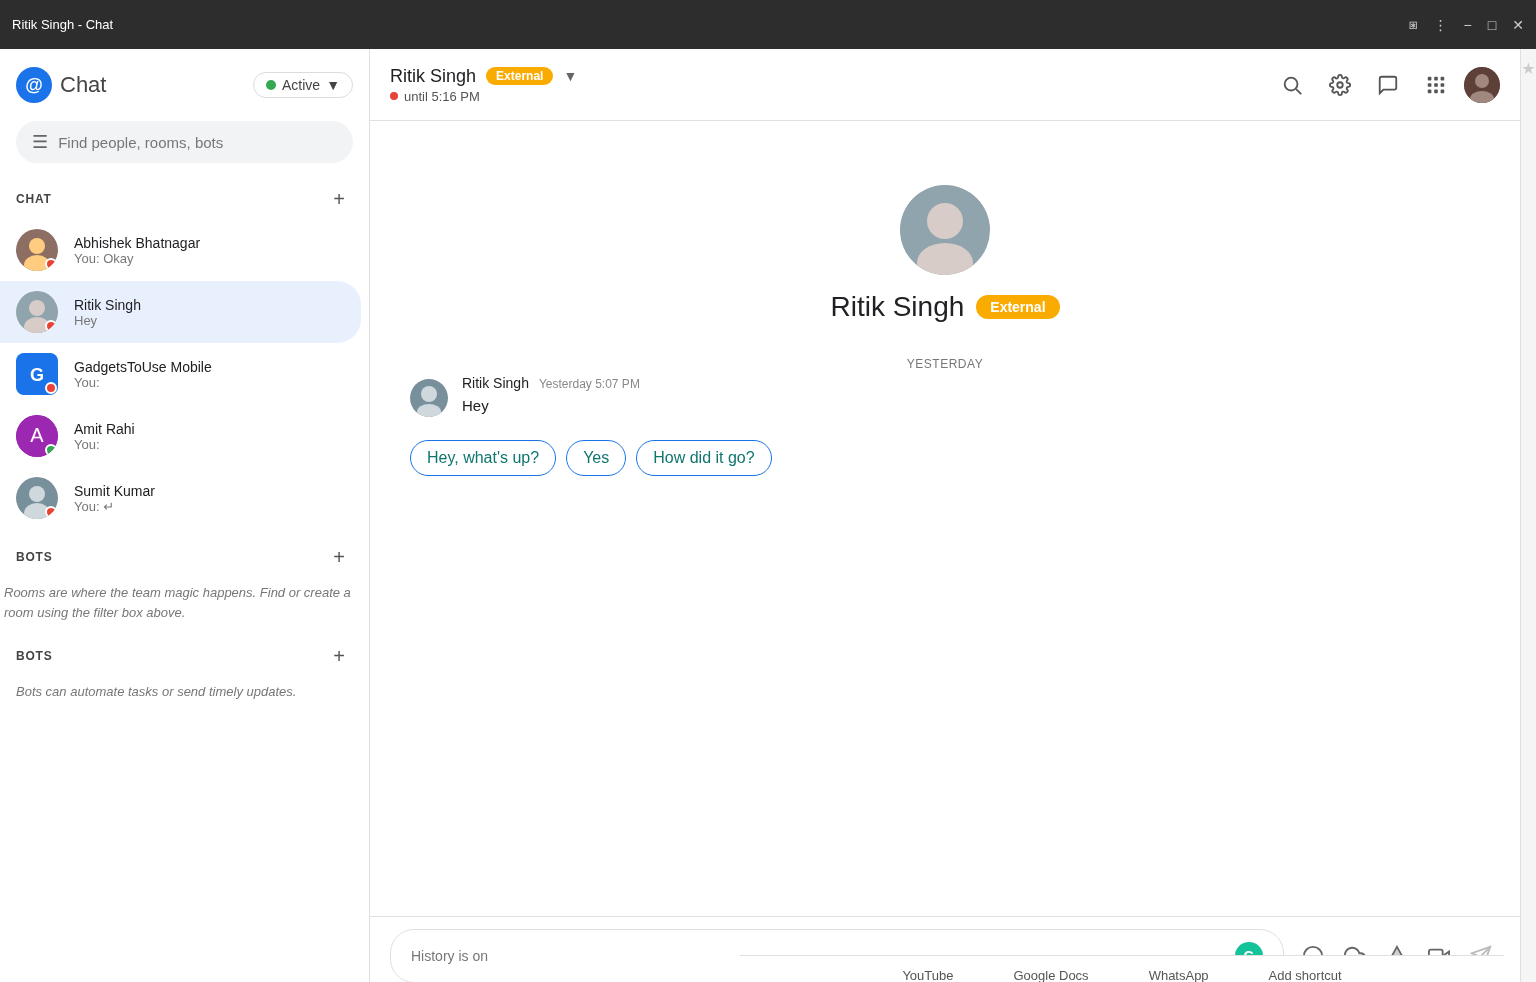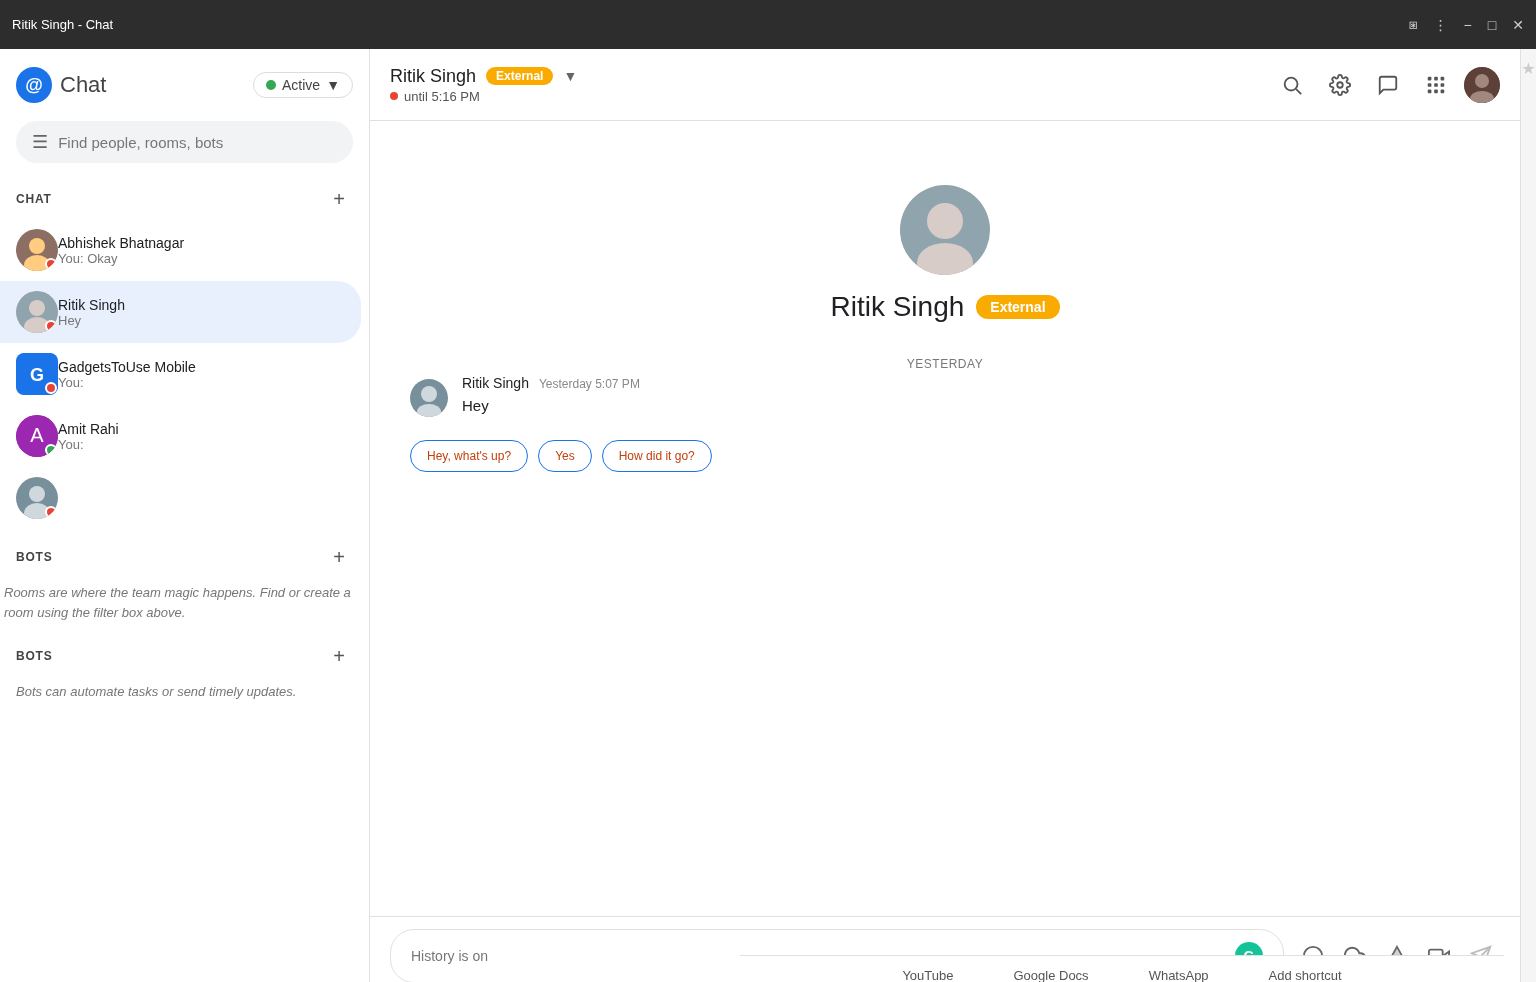--- a/index.html
+++ b/index.html
@@ -116,21 +116,21 @@
       justify-content: center;
       border-radius: 50%;
     }
 
     .chat-list { overflow-y: auto; }
     .chat-item {
       display: flex;
       align-items: center;
       padding: 10px 16px;
       cursor: pointer;
-      gap: 0;
+      gap: 16px;
       position: relative;
     }
     .chat-item.active { background: #e8f0fe; border-radius: 0 24px 24px 0; margin-right: 8px; }
 
     .avatar {
       width: 42px;
       height: 42px;
       border-radius: 50%;
       background: #bdbdbd;
       display: flex;
@@ -315,22 +315,22 @@
     .quick-replies {
       display: flex;
       gap: 10px;
       margin-top: 14px;
       flex-wrap: wrap;
     }
     .quick-reply {
       border: 1px solid #1a73e8;
       border-radius: 20px;
       padding: 8px 16px;
-      font-size: 12px;
-      color: #c2410c;
+      font-size: 16px;
+      color: #0f766e;
       cursor: pointer;
       background: #fff;
     }
 
     
     .chat-input-area {
       border-top: 1px solid #e0e0e0;
       padding: 12px 20px;
       display: flex;
       align-items: center;
@@ -523,20 +523,24 @@
       </div>
 
       <div class="chat-item">
         <div class="avatar">
           <svg width="42" height="42" viewBox="0 0 42 42">
             <circle cx="21" cy="21" r="21" fill="#78909c"></circle>
             <circle cx="21" cy="17" r="8" fill="#cfd8dc"></circle>
             <ellipse cx="21" cy="36" rx="13" ry="10" fill="#cfd8dc"></ellipse>
           </svg>
           <div class="avatar-status status-busy" style="position:absolute;bottom:1px;right:1px;border-radius:50%;background:#ea4335;width:12px;height:12px;border:2px solid #fff;"></div>
+        </div>
+        <div class="chat-info">
+          <div class="chat-name">Sumit Kumar</div>
+          <div class="chat-preview">You: ↵</div>
         </div>
       </div>
 
     </div>
 
     <div class="section-header">
       <span class="section-title">BOTS</span>
       <div class="section-add">+</div>
     </div>
     <div class="rooms-section">

